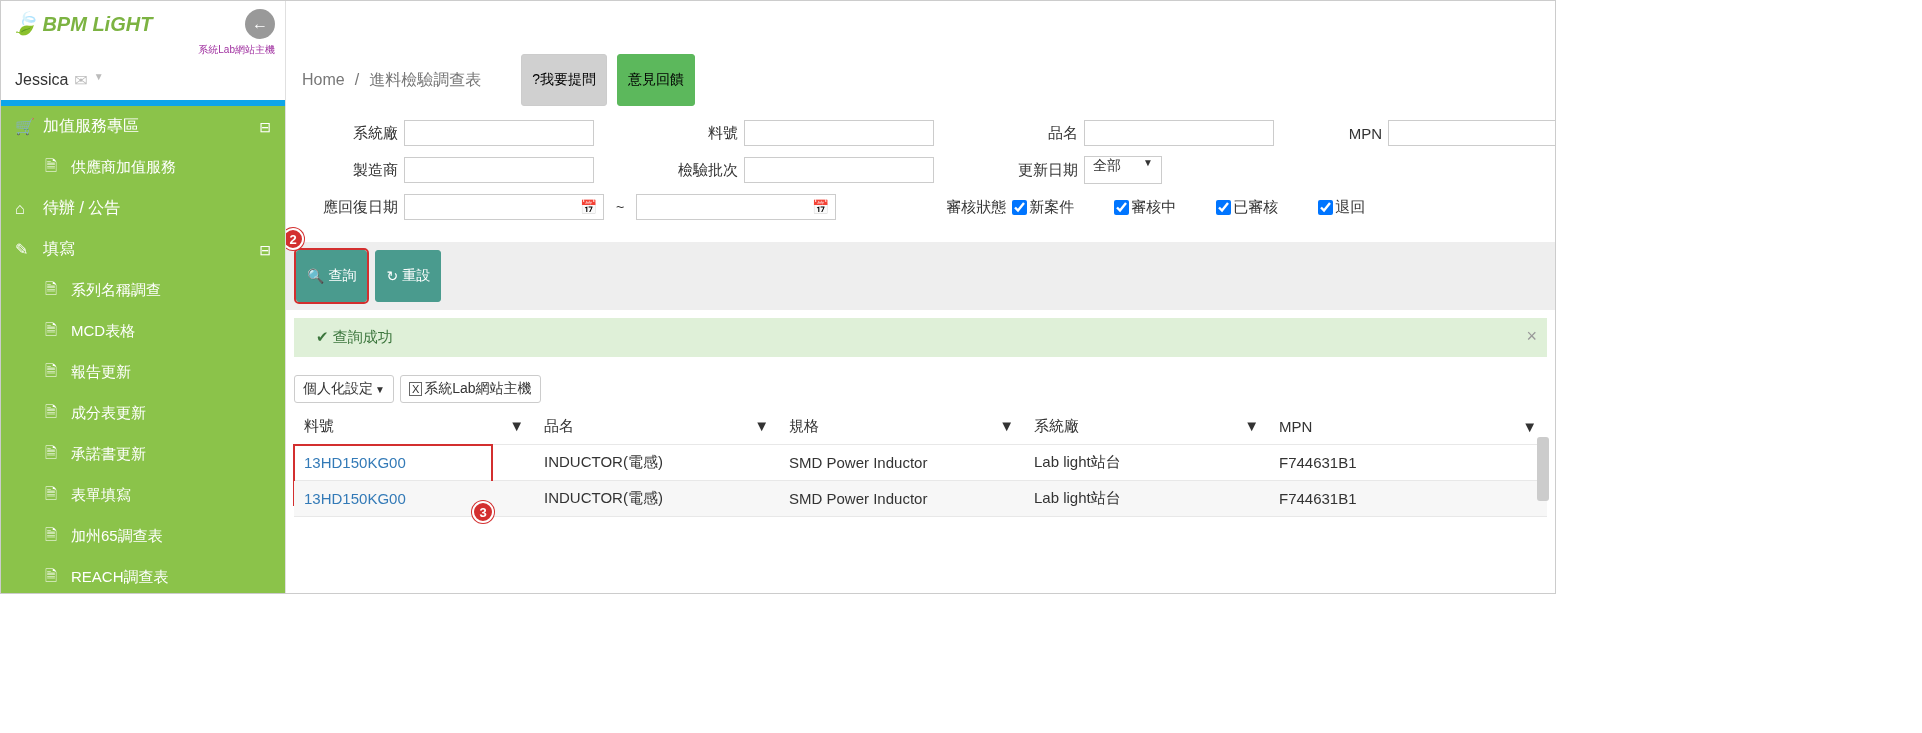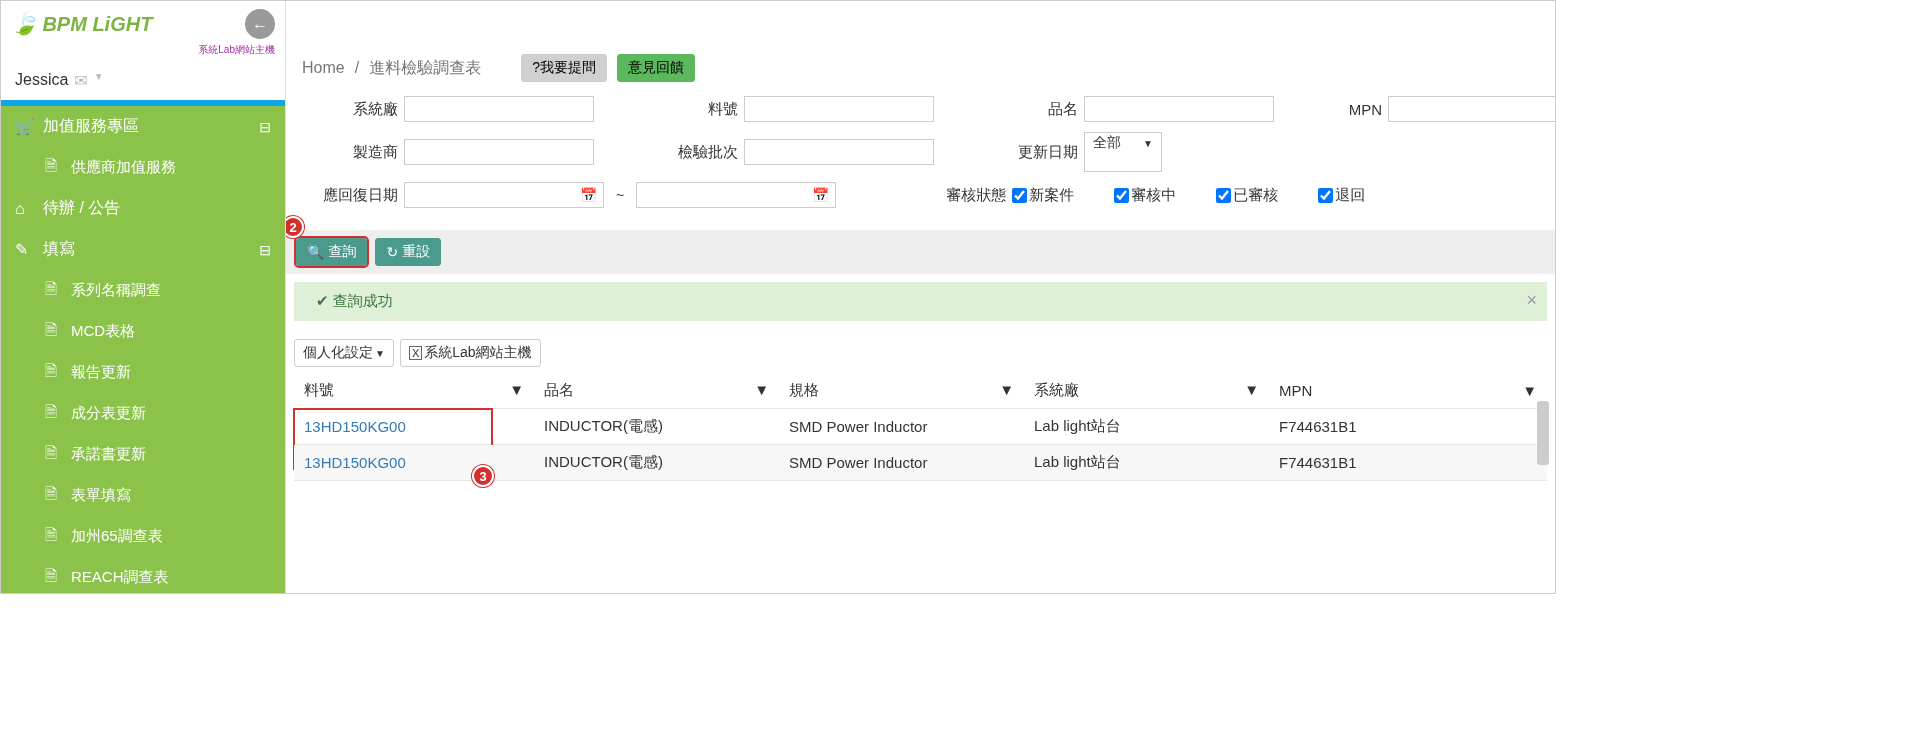--- a/index.html
+++ b/index.html
@@ -14,32 +14,32 @@
 .user-row { padding: 10px 14px; font-size: 16px; display: flex; gap: 6px; border-bottom: 6px solid #0ea5e9; }
 .nav { flex: 1; background: #8bc34a; overflow: hidden; }
 .nav-head { display: flex; align-items: center; padding: 10px 14px; color: #fff; font-size: 16px; cursor: pointer; }
 .nav-head .icon { width: 28px; }
 .nav-head .exp { margin-left: auto; font-size: 14px; }
 .nav-sub { padding: 8px 14px 8px 44px; color: #fff; font-size: 15px; display: flex; align-items: center; gap: 8px; cursor: pointer; }
 .icon-sm { width: 18px; display: inline-block; }
 .main { flex: 1; display: flex; flex-direction: column; overflow: hidden; }
 .crumb { display: flex; align-items: center; gap: 10px; padding: 12px 16px 10px 16px; color: #777; font-size: 16px; margin-top: 41px; }
 .crumb a { color: #777; text-decoration: none; }
-.btn { display: inline-flex; align-items: center; gap: 4px; padding: 4px 10px; border: 1px solid #ccc; border-radius: 3px; font-size: 14px; cursor: pointer; background: #fff; }
+.btn { display: inline-flex; align-items: center; gap: 4px; padding: 16px 10px; border: 1px solid #ccc; border-radius: 3px; font-size: 14px; cursor: pointer; background: #fff; }
 .btn-gray { background: #d0d0d0; }
 .btn-green { background: #5cb85c; color: #000000; border-color: #5cb85c; }
 .btn-teal { background: #4a9b8e; color: #fff; border-color: #4a9b8e; }
 .filters { padding: 4px 16px 12px 16px; }
 .frow { display: flex; align-items: center; gap: 8px; margin-bottom: 10px; }
 .fcell { display: flex; align-items: center; gap: 6px; }
 .fcell label { width: 96px; text-align: right; font-size: 15px; }
 .fcell input[type=text] { height: 26px; border: 1px solid #ccc; padding: 0 6px; }
 .w190 { width: 190px; }
 .w200 { width: 200px; }
-.sel { height: 40px; border: 1px solid #ccc; padding: 0 24px 18px 8px; background: #fff; position: relative; display: inline-flex; align-items: center; min-width: 78px; }
+.sel { height: 28px; border: 1px solid #ccc; padding: 0 24px 18px 8px; background: #fff; position: relative; display: inline-flex; align-items: flex-start; min-width: 78px; }
 .sel::after { content: "▼"; position: absolute; right: 8px; font-size: 10px; }
 .date-wrap { position: relative; display: inline-block; }
 .date-wrap input { padding-right: 26px; }
 .date-wrap .cal { position: absolute; right: 6px; top: 50%; transform: translateY(-50%); font-size: 14px; color: #555; }
 .chk { display: inline-flex; align-items: center; gap: 2px; font-size: 15px; }
 .chk input { width: 15px; height: 15px; }
 .action-bar { background: #eee; padding: 8px 10px; display: flex; gap: 8px; position: relative; }
 .marker { position: absolute; width: 22px; height: 22px; background: #d32f2f; border: 2px solid #fff; border-radius: 50%; color: #fff; font-weight: bold; font-size: 13px; display: flex; align-items: center; justify-content: center; box-shadow: 0 0 0 1px #d32f2f; z-index: 50; }
 .outline-red { outline: 2px solid #d32f2f; outline-offset: 0; }
 .alert { background: #dff0d8; color: #3c763d; padding: 10px 22px; margin: 8px 0; position: relative; font-size: 15px; }

